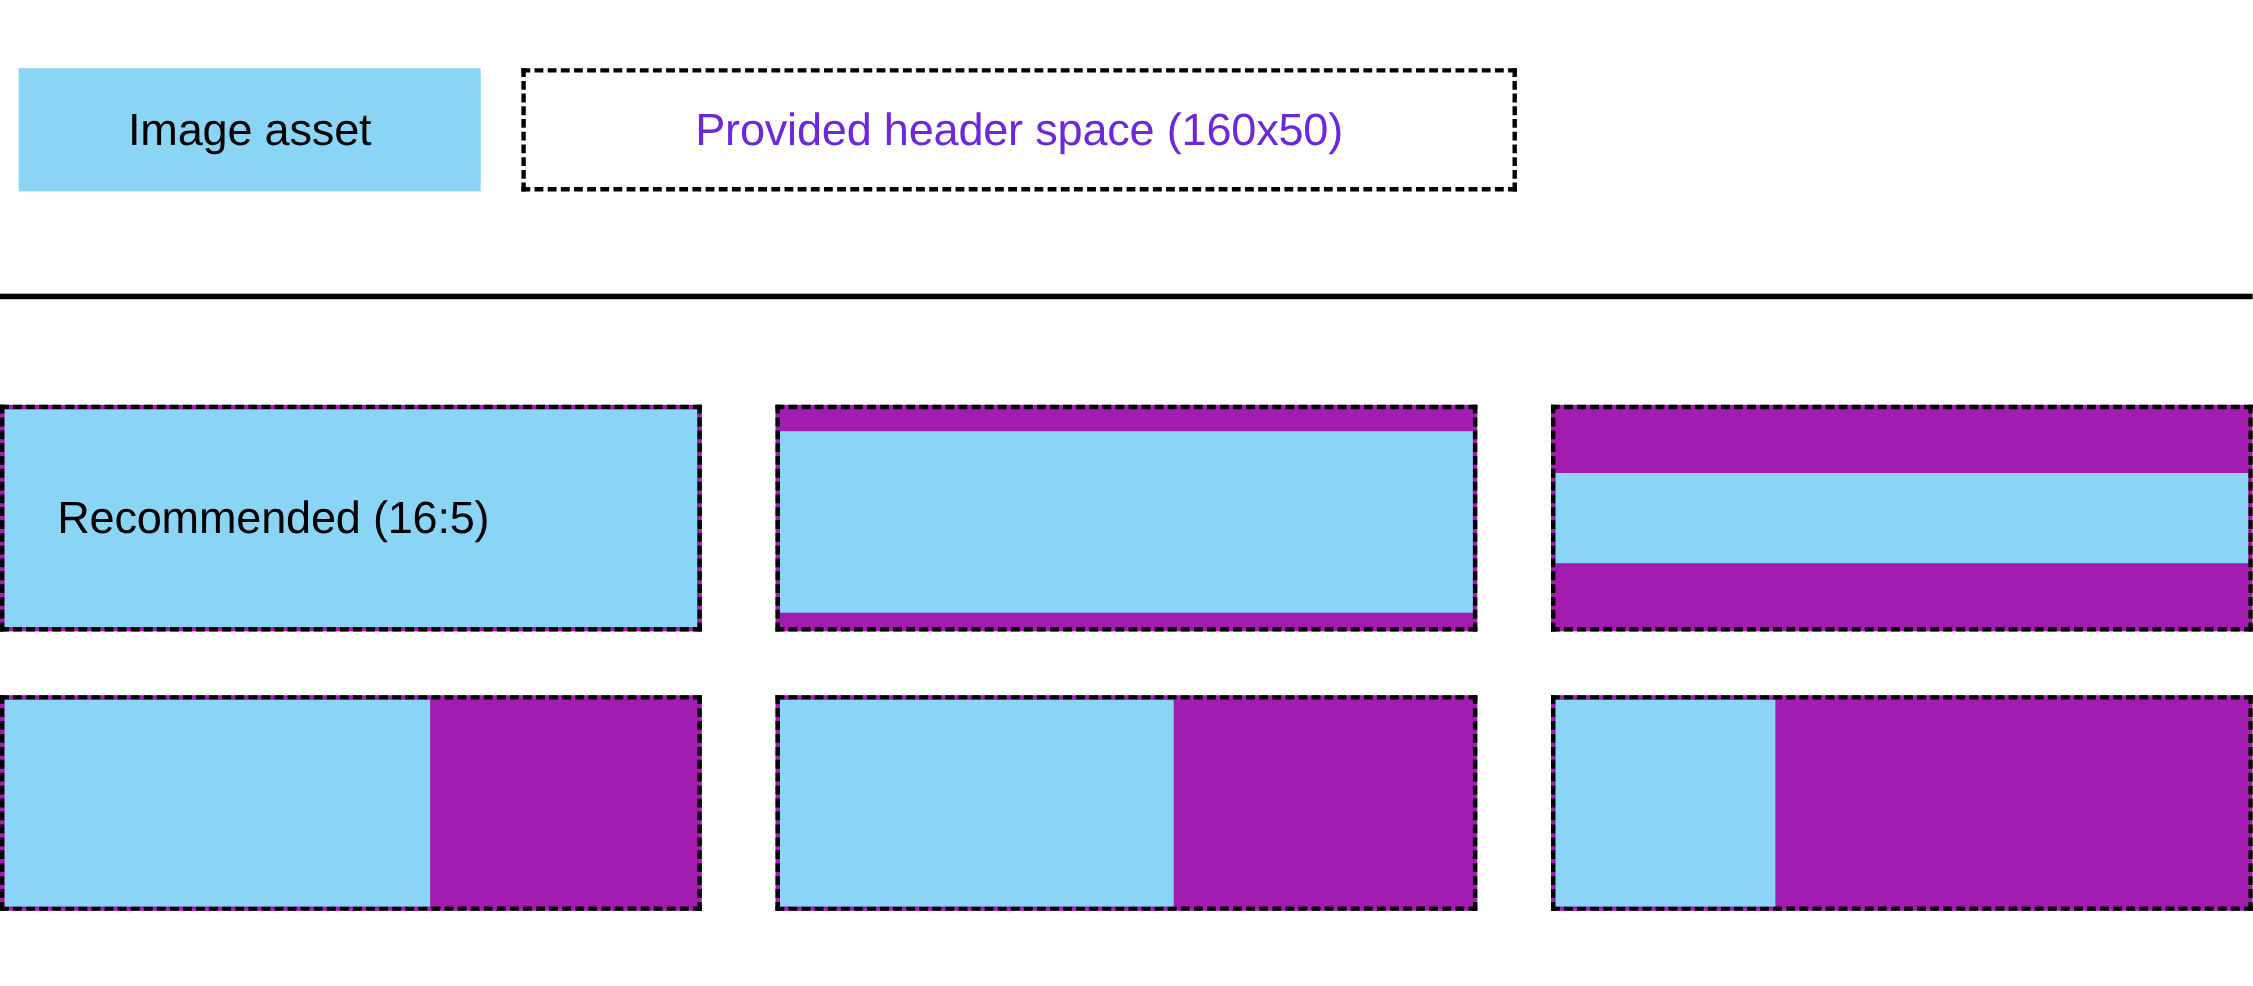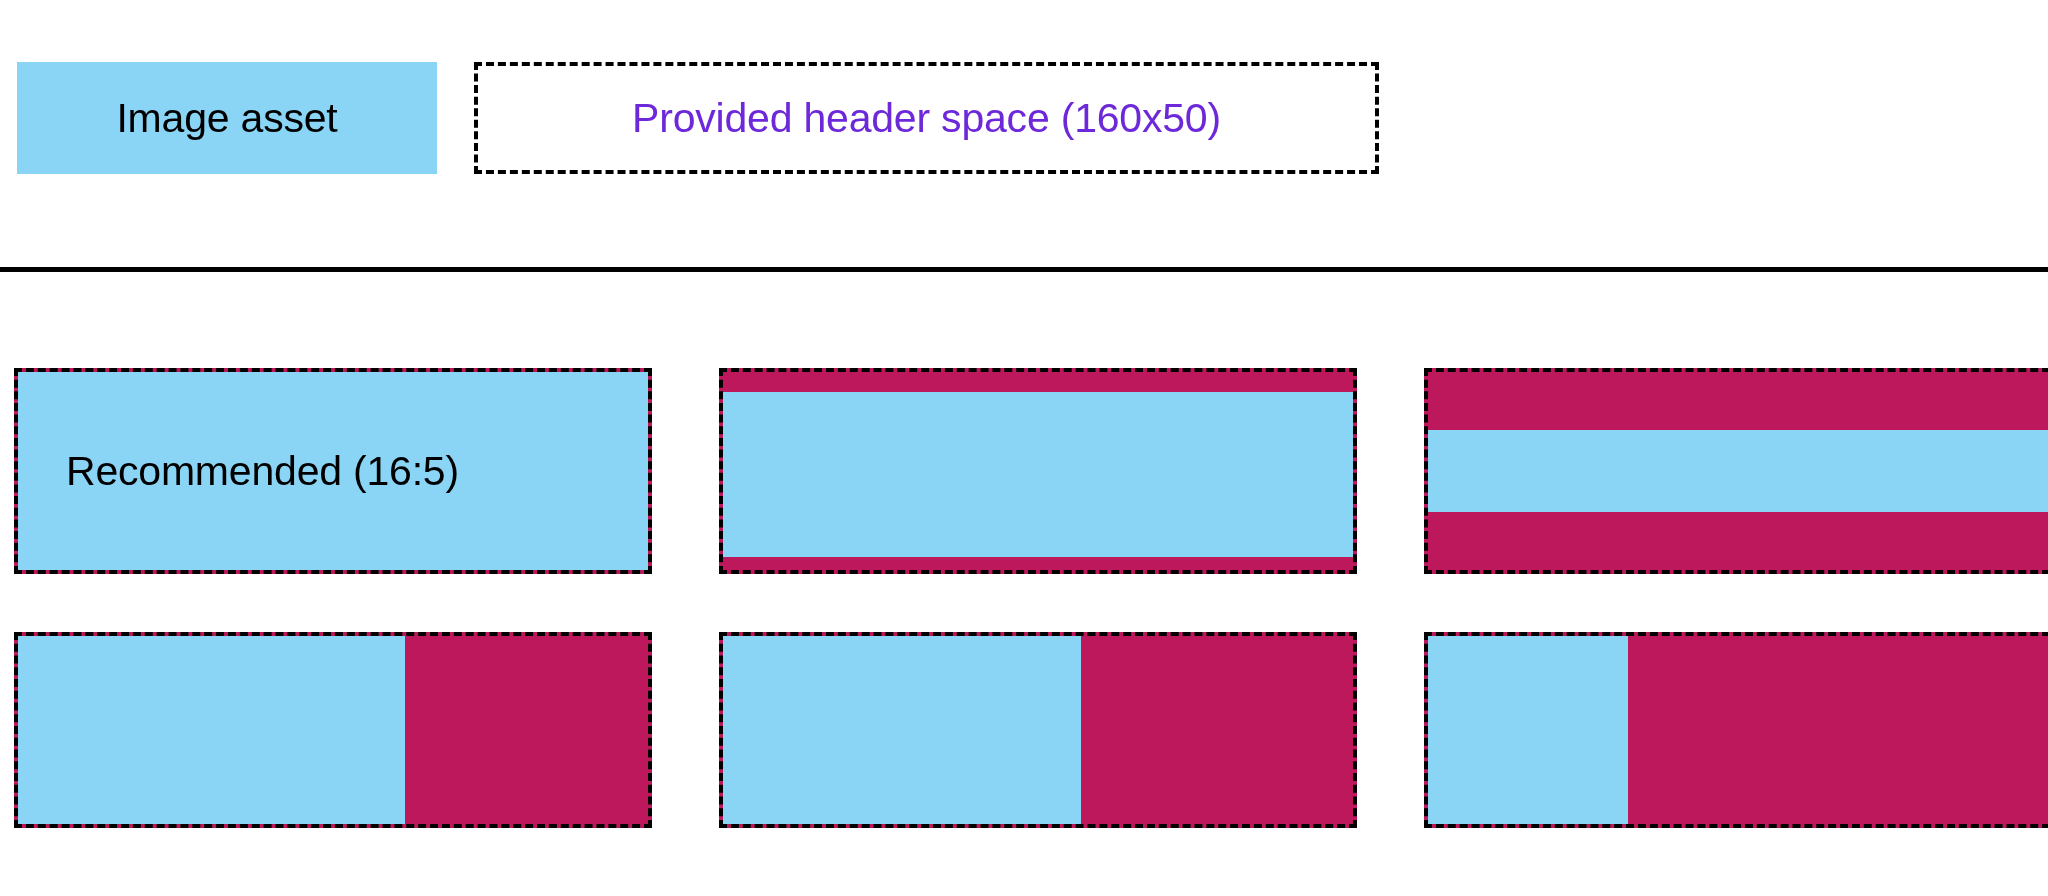--- a/index.html
+++ b/index.html
@@ -95,23 +95,22 @@
   }
   .ratio-row.row-a { top: 368px; height: 206px; }
   .ratio-row.row-b { top: 632px; height: 196px; }
 
   .slot {
     position: absolute;
     top: 0;
     height: 100%;
     box-sizing: border-box;
     border: 4px dashed #000000;
-    background: #be185d;
+    background: #a21caf;
     overflow: hidden;
-    margin-left: 14px;
   }
   .slot.slot-1 { left: 0px;    width: 638px; }
   .slot.slot-2 { left: 705px;  width: 638px; }
   .slot.slot-3 { left: 1410px; width: 638px; }
 
   
   .fill {
     position: absolute;
     background: var(--accent, #8ad5f5);
   }

